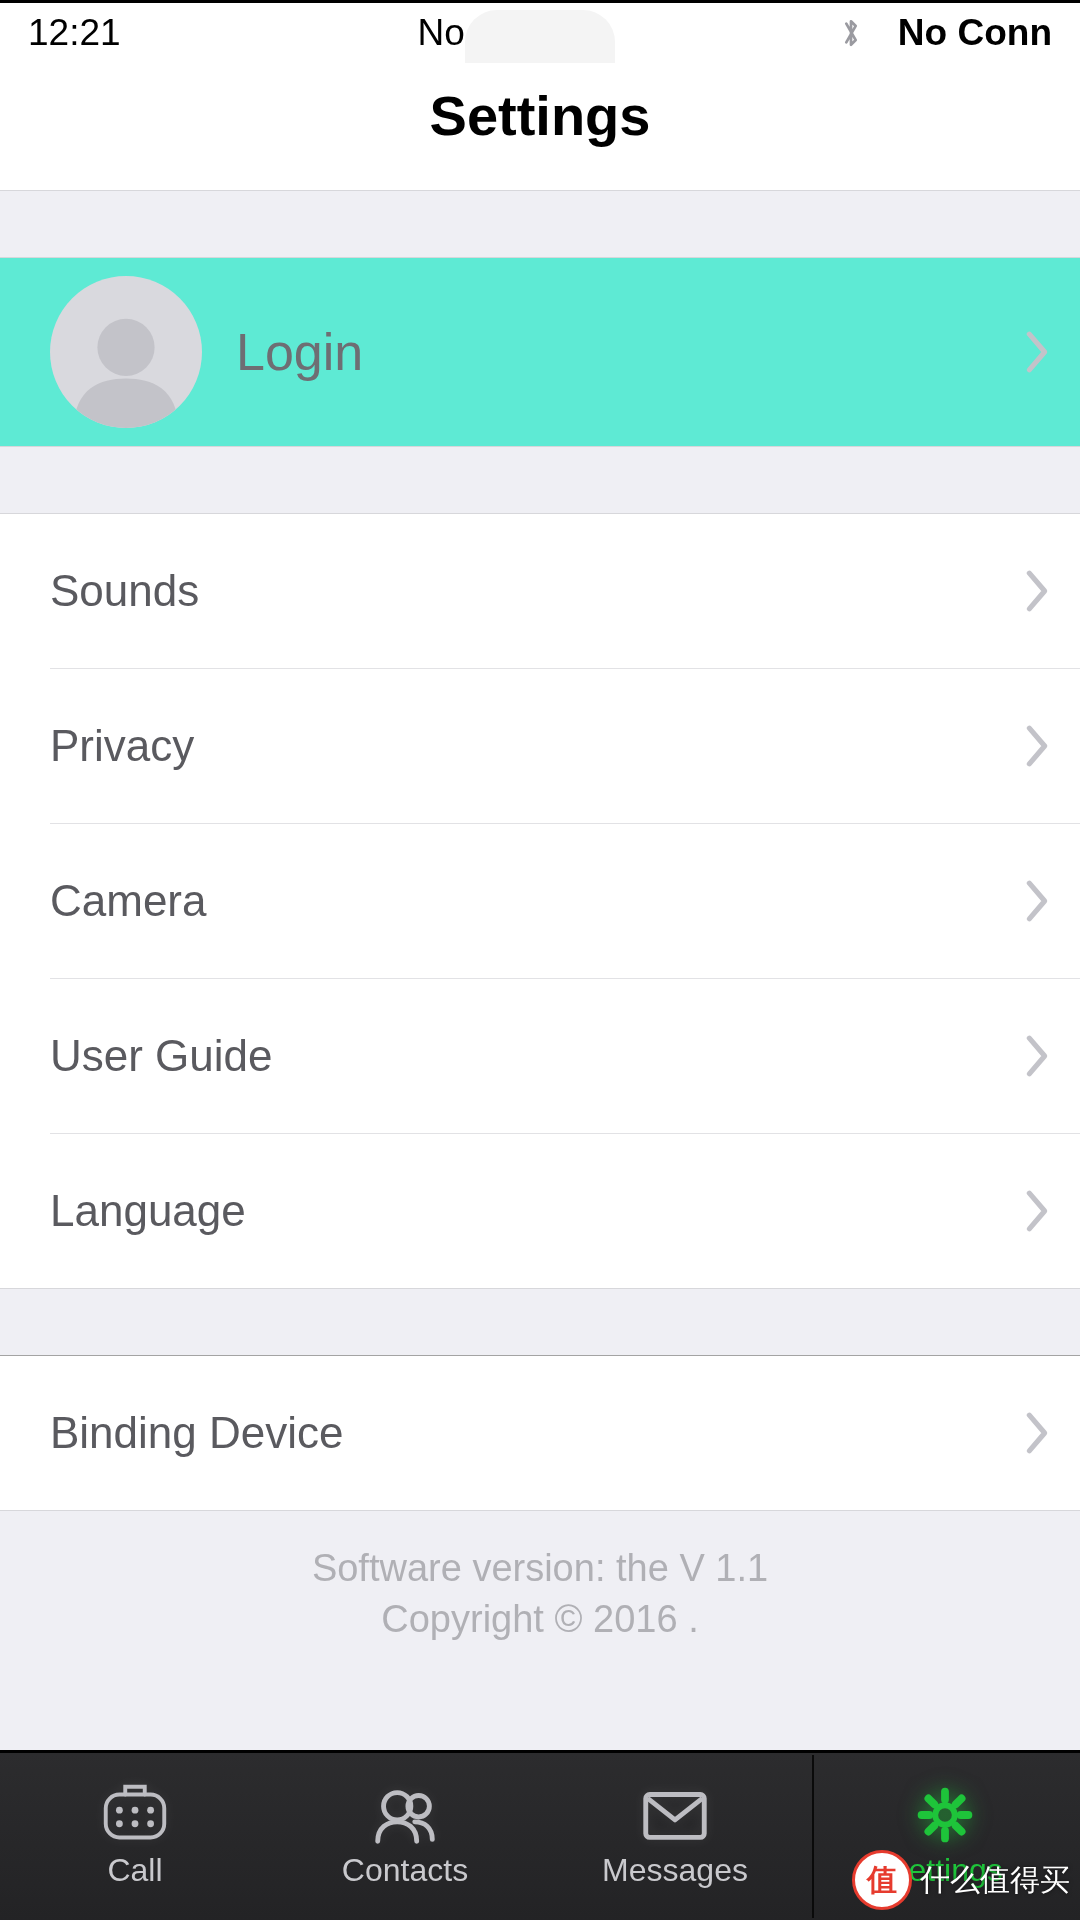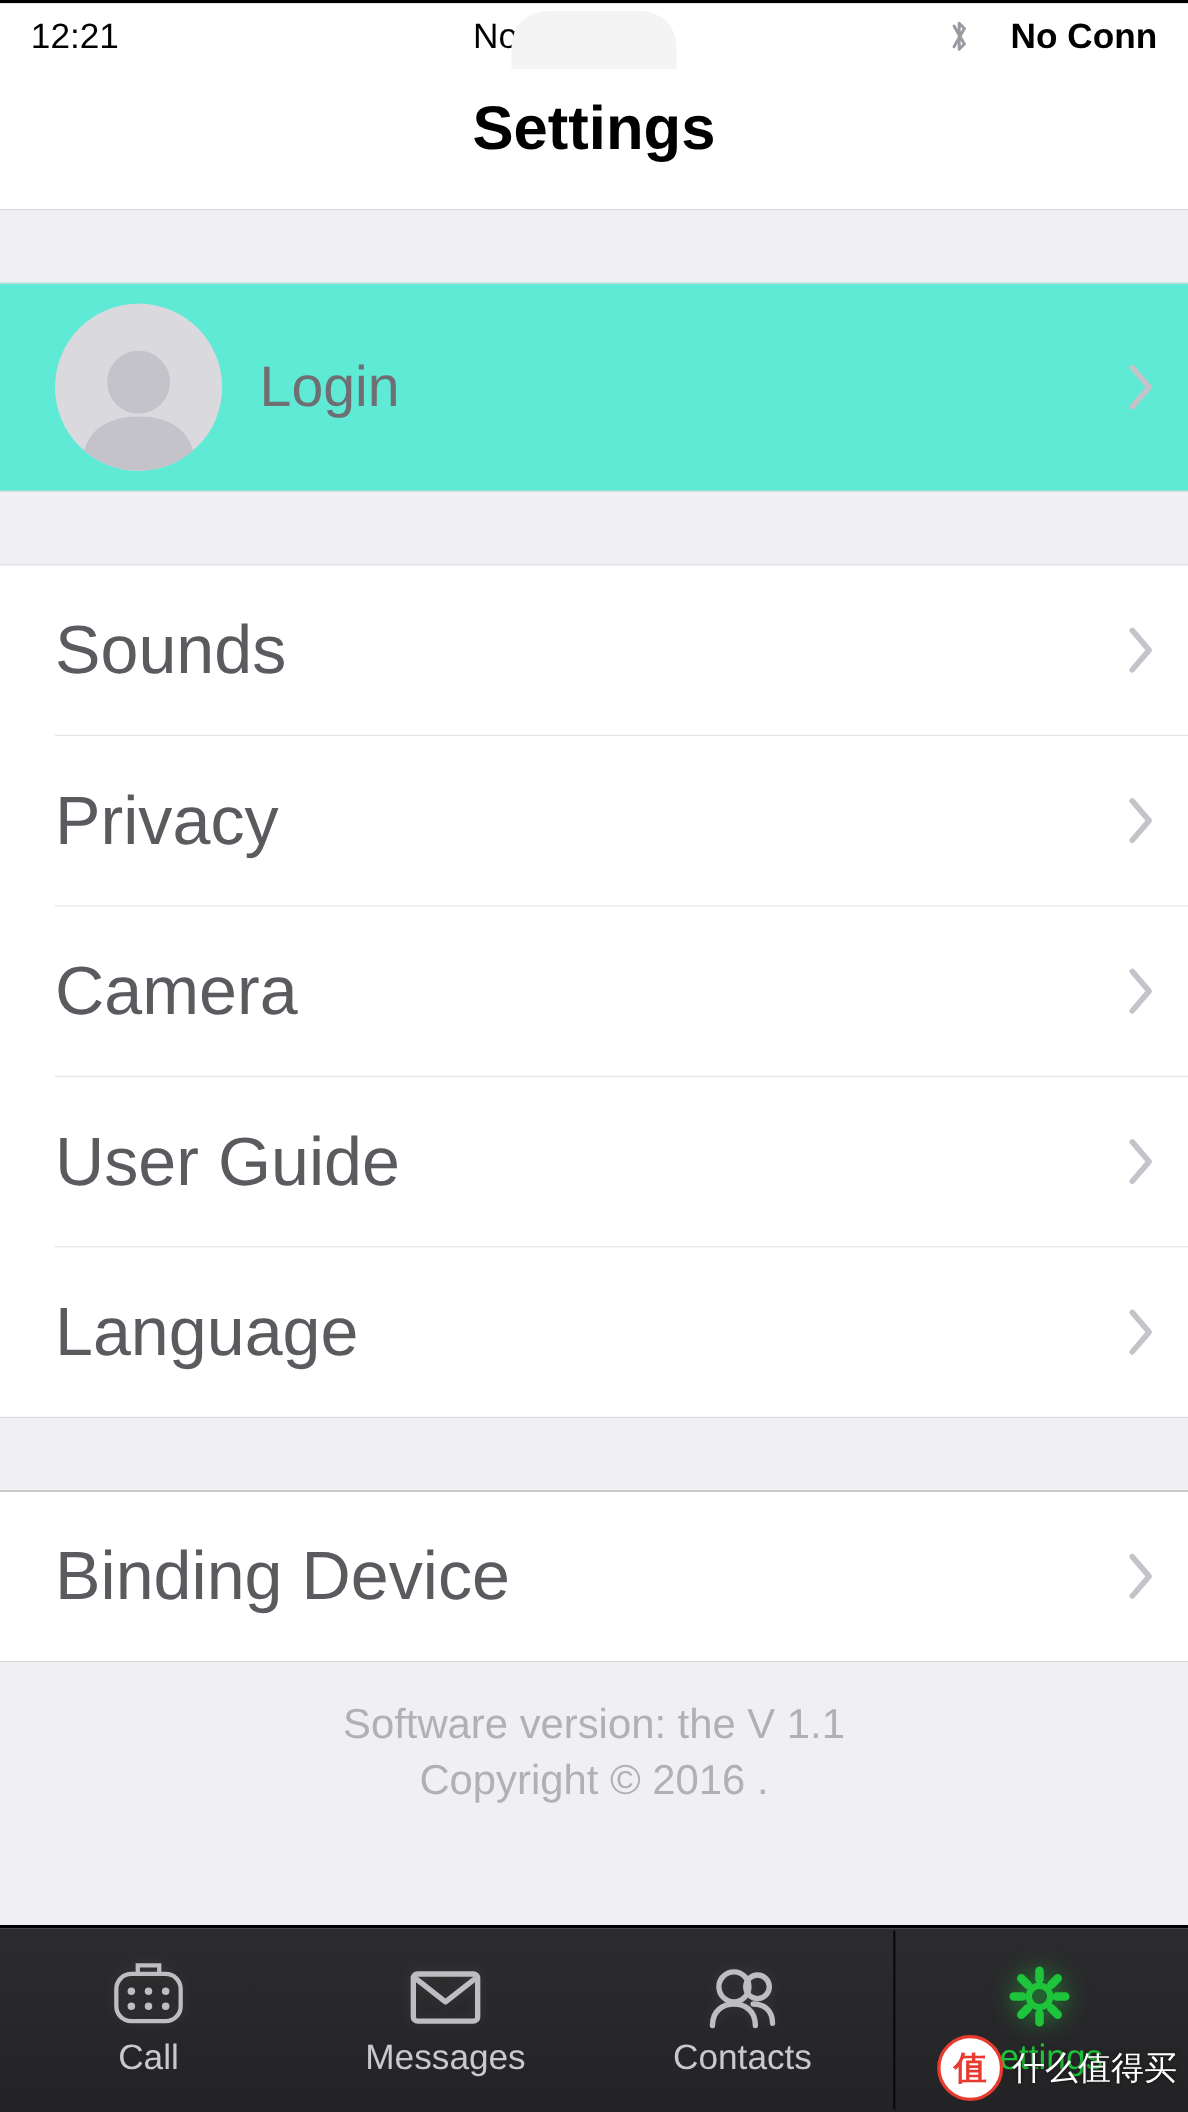--- a/index.html
+++ b/index.html
@@ -18,21 +18,21 @@
     .frame-top { height: 3px; background: #000; }
 
     
     .status-bar {
       background: #ffffff;
       height: 60px;
       display: flex;
       align-items: center;
       justify-content: space-between;
       padding: 0 28px 0 28px;
-      font-size: 32px;
+      font-size: 37px;
       font-weight: 600;
       color: #000;
     }
     .status-left { font-weight: 500; }
     .status-center { font-weight: 500; }
     .status-right { display: flex; align-items: center; gap: 34px; font-weight: 700; justify-content: center; }
     .bt-icon svg { width: 26px; height: 40px; display: block; }
 
     
     .ghost-icon {
@@ -93,21 +93,21 @@
       background: #ffffff;
       border-top: 1px solid #d7d7db;
       border-bottom: 1px solid #d7d7db;
     }
     .row {
       display: flex;
       align-items: center;
       padding: 0 30px 0 50px;
       height: 154px;
     }
-    .row-label { flex: 1; font-size: 62px; color: #5a5a5f; }
+    .row-label { flex: 1; font-size: 44px; color: #5a5a5f; }
     .single-list { background: #ffffff; border-top: 1px solid #a3a3a3; border-bottom: 1px solid #d7d7db; }
 
     
     .sep { height: 1px; background: #e2e2e5; margin-left: 50px; }
 
     
     .footer-text {
       text-align: center;
       color: #b0b0b5;
       font-size: 38px;
@@ -290,36 +290,36 @@
         <circle cx="24" cy="40" r="3.5" fill="#bdbdc2"></circle>
           <circle cx="40" cy="40" r="3.5" fill="#bdbdc2"></circle>
           <circle cx="56" cy="40" r="3.5" fill="#bdbdc2"></circle>
       </svg>
     </span>
     <span>Call</span>
   </div>
   <div class="tab">
     <span class="icon-grey">
       <svg viewBox="0 0 80 62">
-        <rect x="10" y="10" width="60" height="44" rx="4" fill="none" stroke="#bdbdc2" stroke-width="5"></rect>
-        <path d="M12 14 L40 36 L68 14" fill="none" stroke="#bdbdc2" stroke-width="5" stroke-linejoin="round"></path>
-      </svg>
-    </span>
-    <span>Messages</span>
-  </div>
-  <div class="tab">
-    <span class="icon-grey">
-      <svg viewBox="0 0 80 62">
         <circle cx="32" cy="22" r="14" fill="none" stroke="#bdbdc2" stroke-width="5"></circle>
         <path d="M12 58 C12 44 22 38 32 38 C42 38 52 44 52 58" fill="none" stroke="#bdbdc2" stroke-width="5" stroke-linecap="round"></path>
         <circle cx="54" cy="22" r="11" fill="none" stroke="#bdbdc2" stroke-width="5"></circle>
         <path d="M50 38 C60 38 68 44 68 56" fill="none" stroke="#bdbdc2" stroke-width="5" stroke-linecap="round"></path>
       </svg>
     </span>
     <span>Contacts</span>
+  </div>
+  <div class="tab">
+    <span class="icon-grey">
+      <svg viewBox="0 0 80 62">
+        <rect x="10" y="10" width="60" height="44" rx="4" fill="none" stroke="#bdbdc2" stroke-width="5"></rect>
+        <path d="M12 14 L40 36 L68 14" fill="none" stroke="#bdbdc2" stroke-width="5" stroke-linejoin="round"></path>
+      </svg>
+    </span>
+    <span>Messages</span>
   </div>
   <div class="tab active">
     <span class="glow">
       <svg viewBox="0 0 80 62">
         <g transform="translate(40,31)">
           <circle r="10" fill="none" stroke="#1ec43a" stroke-width="6"></circle>
           <g stroke="#1ec43a" stroke-width="8" stroke-linecap="round">
             <line x1="0" y1="-24" x2="0" y2="-16"></line>
             <line x1="0" y1="24" x2="0" y2="16"></line>
             <line x1="-24" y1="0" x2="-16" y2="0"></line>

